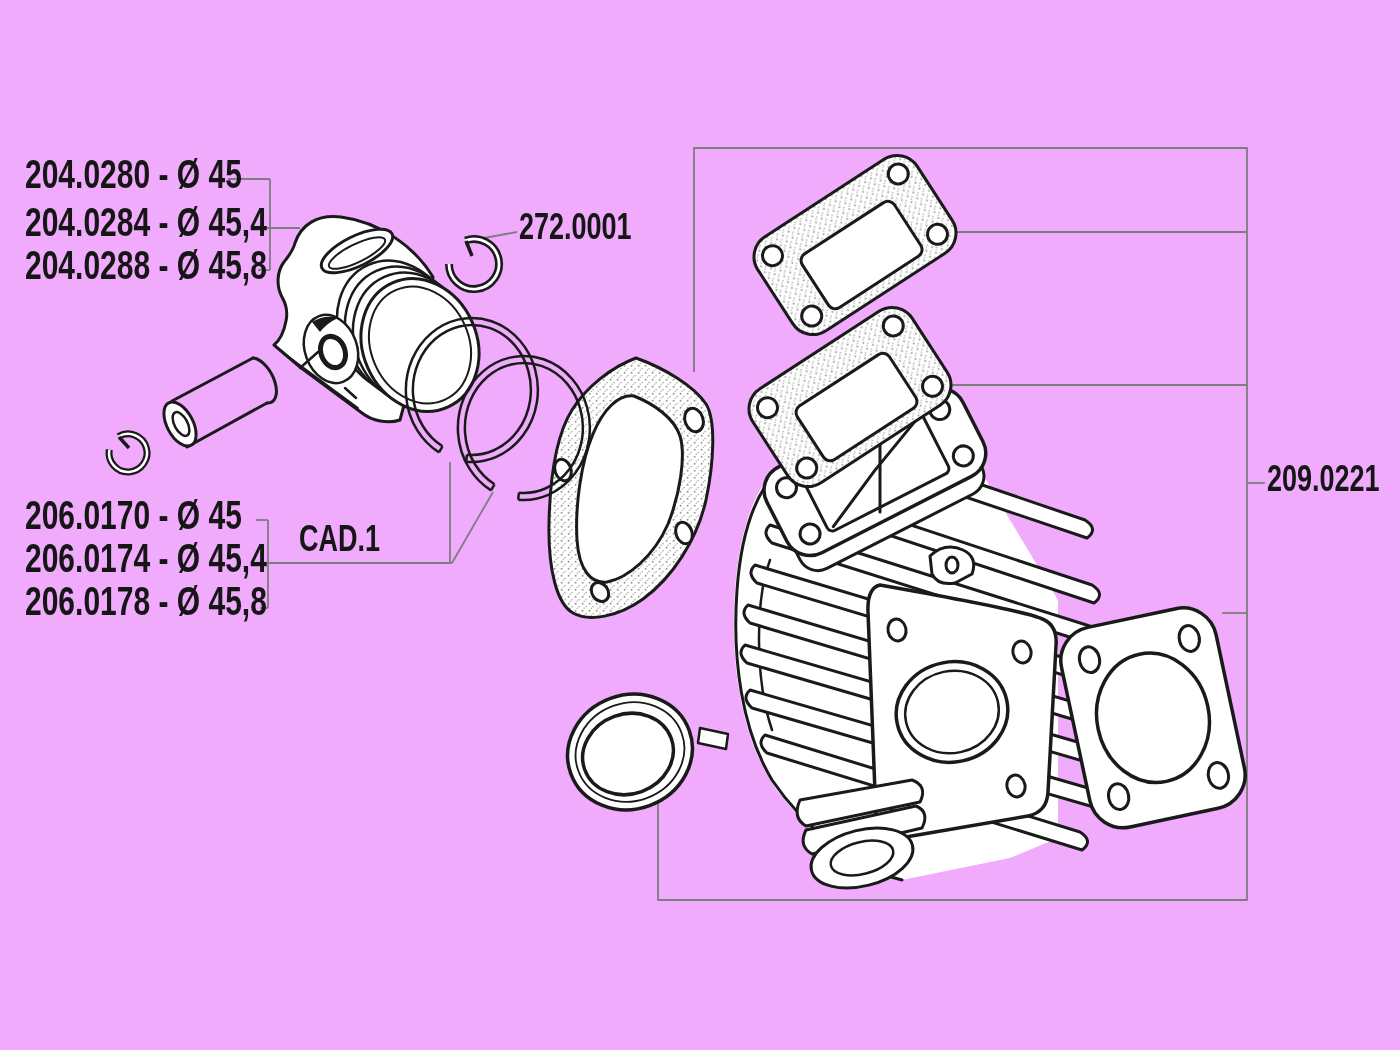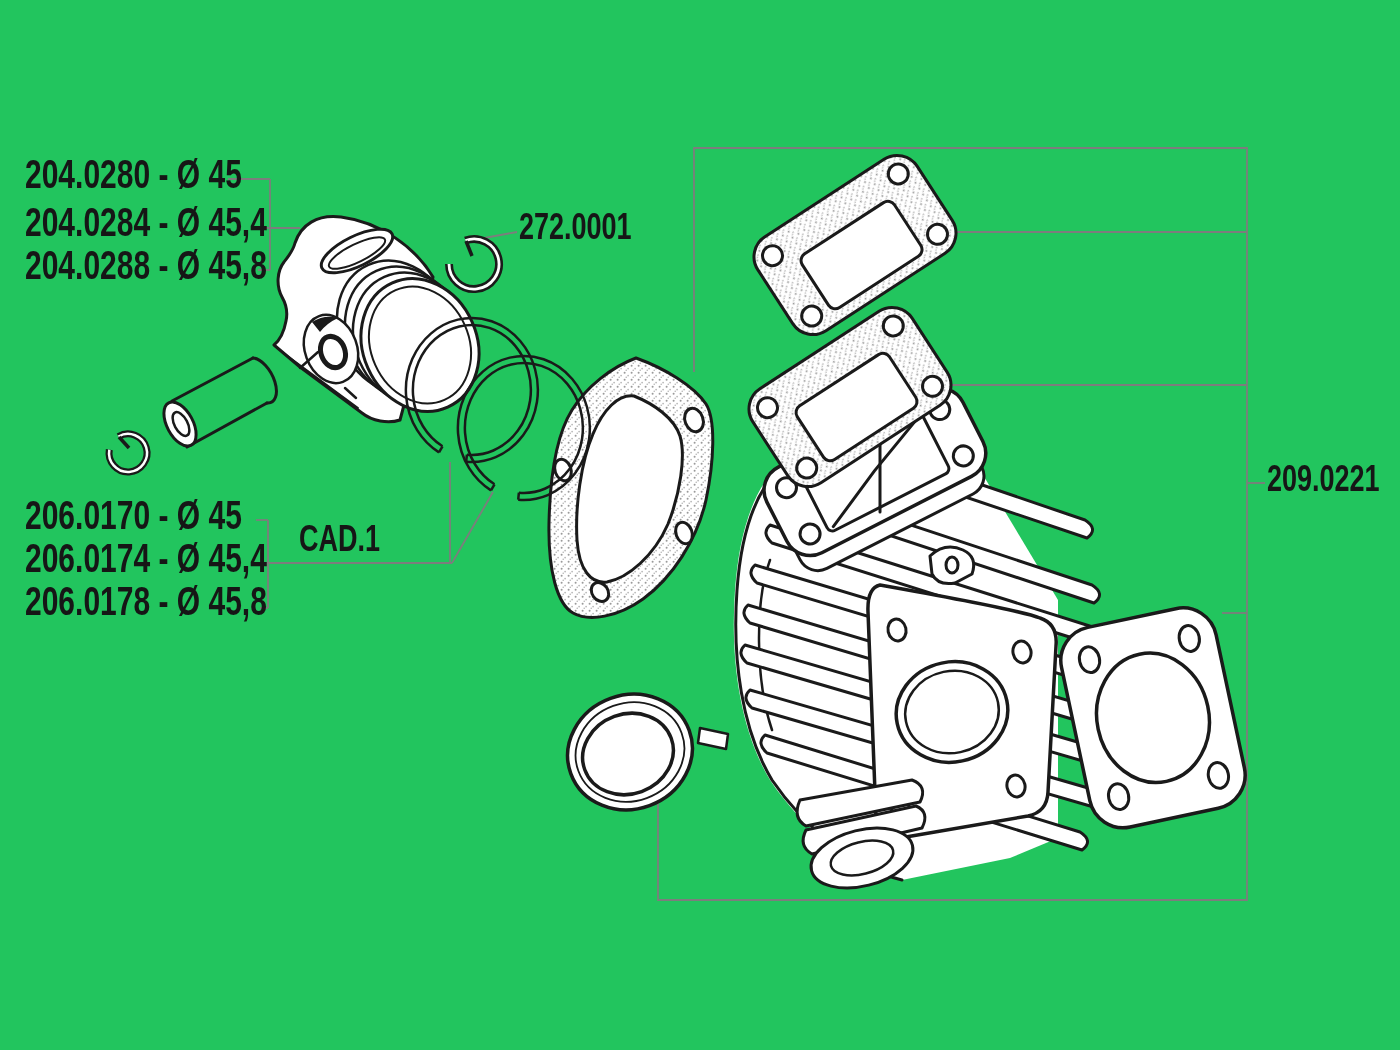--- a/index.html
+++ b/index.html
@@ -1,16 +1,16 @@
 <!DOCTYPE html>
 <html><head>
 <meta charset="utf-8">
 <style>
   html,body{margin:0;padding:0;background:#ffffff;}
-  #stage{position:relative;width:1400px;height:1050px;background:#22c55e;overflow:hidden;
+  #stage{position:relative;width:1400px;height:1050px;background:#f0abfc;overflow:hidden;
          font-family:"Liberation Sans",sans-serif;}
   #art{position:absolute;left:0;top:0;}
   .lbl{position:absolute;font-weight:700;color:#161616;white-space:nowrap;line-height:1;
        transform:scaleX(0.75);transform-origin:left top;letter-spacing:0px;}
   .big{font-size:40px;}
   .mid{font-size:36px;}
 </style>
 </head>
 <body>
 

